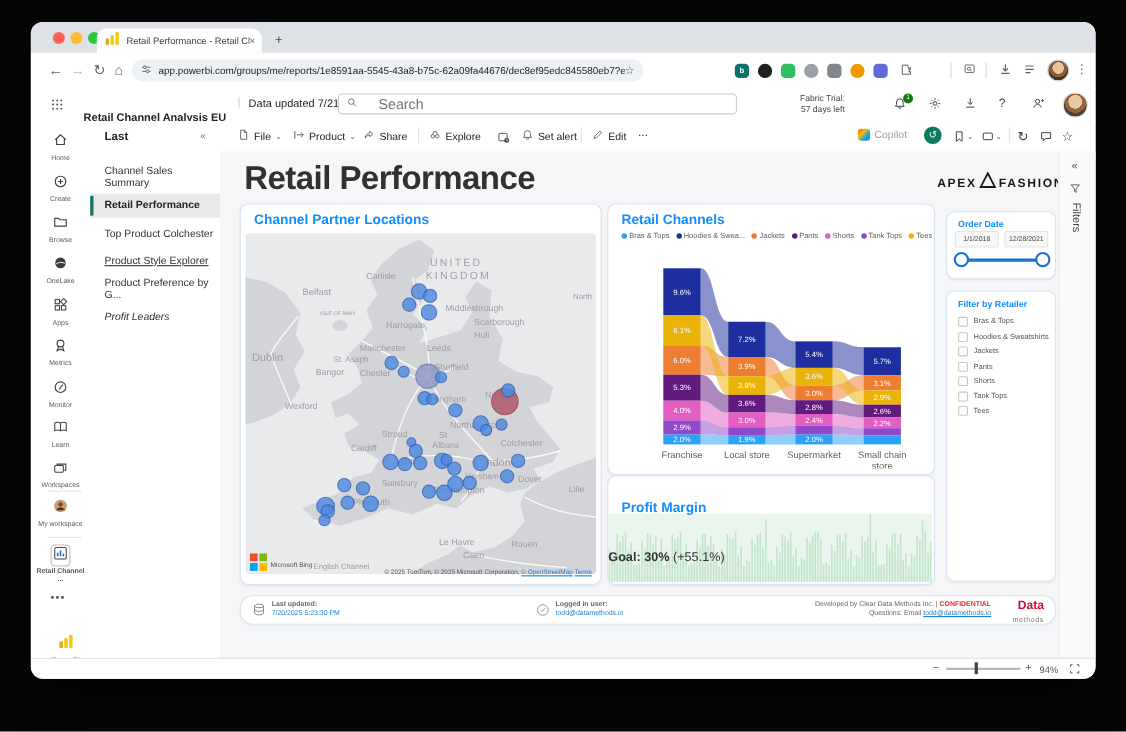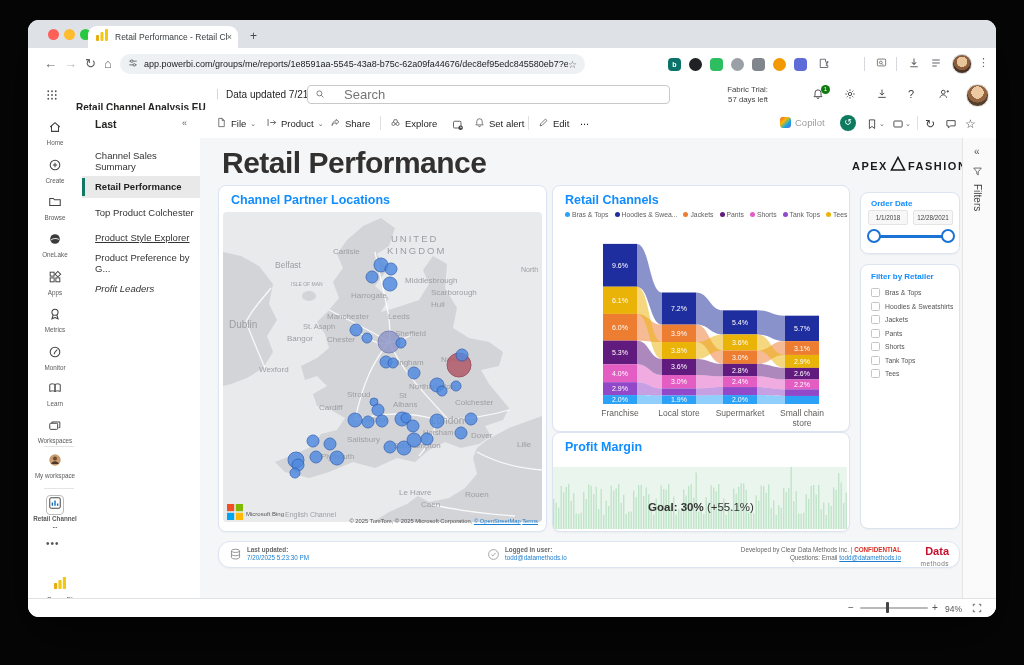--- a/index.html
+++ b/index.html
@@ -688,22 +688,22 @@
         <rect x="272.5" y="81.98655598989231" width="1.4" height="14.013444010107692" fill="#2EA44F" opacity="0.22"></rect>
         <rect x="275" y="70.03730551503855" width="1.4" height="25.96269448496144" fill="#2EA44F" opacity="0.22"></rect>
         <rect x="277.5" y="72.9849427314822" width="1.4" height="23.015057268517793" fill="#2EA44F" opacity="0.22"></rect>
         <rect x="280" y="54.36657570258741" width="1.4" height="41.63342429741259" fill="#2EA44F" opacity="0.22"></rect>
         <rect x="282.5" y="57.111929722549064" width="1.4" height="38.888070277450936" fill="#2EA44F" opacity="0.22"></rect>
         <rect x="285" y="40.22218740127825" width="1.4" height="55.77781259872175" fill="#2EA44F" opacity="0.22"></rect>
         <rect x="287.5" y="49.528268339727234" width="1.4" height="46.471731660272766" fill="#2EA44F" opacity="0.22"></rect>
         <rect x="290" y="70.07485835340606" width="1.4" height="25.92514164659395" fill="#2EA44F" opacity="0.22"></rect>
         <rect x="292.5" y="59.647743792048104" width="1.4" height="36.352256207951896" fill="#2EA44F" opacity="0.22"></rect>
       </svg>
-    <div class="vtitle" style="position:absolute;left:12px;top:7px">Profit Margin</div>
-    <div style="position:absolute;left:0;top:68px;width:296px;text-align:center;font-size:11.5px;color:#333">
+    <div class="vtitle" style="position:absolute;left:12px;top:21px">Profit Margin</div>
+    <div style="position:absolute;left:0;top:68px;width:296px;font-size:11.5px;color:#333">
       <span style="font-weight:bold">Goal: 30%</span><span> (+55.1%)</span>
     </div>
   </div>
 
   <div class="card" style="left:832px;top:172px;width:98px;height:60px">
     <div class="ftitle" style="position:absolute;left:10px;top:6px">Order Date</div>
     <div class="datebox" style="left:7px;top:17px">1/1/2018</div>
     <div class="datebox" style="left:52px;top:17px">12/28/2021</div>
     <div style="position:absolute;left:14px;top:42px;width:70px;height:3px;background:#1a73d4;border-radius:2px"></div>
     <div style="position:absolute;left:6px;top:36px;width:10px;height:10px;border-radius:50%;background:#fff;border:2.5px solid #1a73d4"></div>

